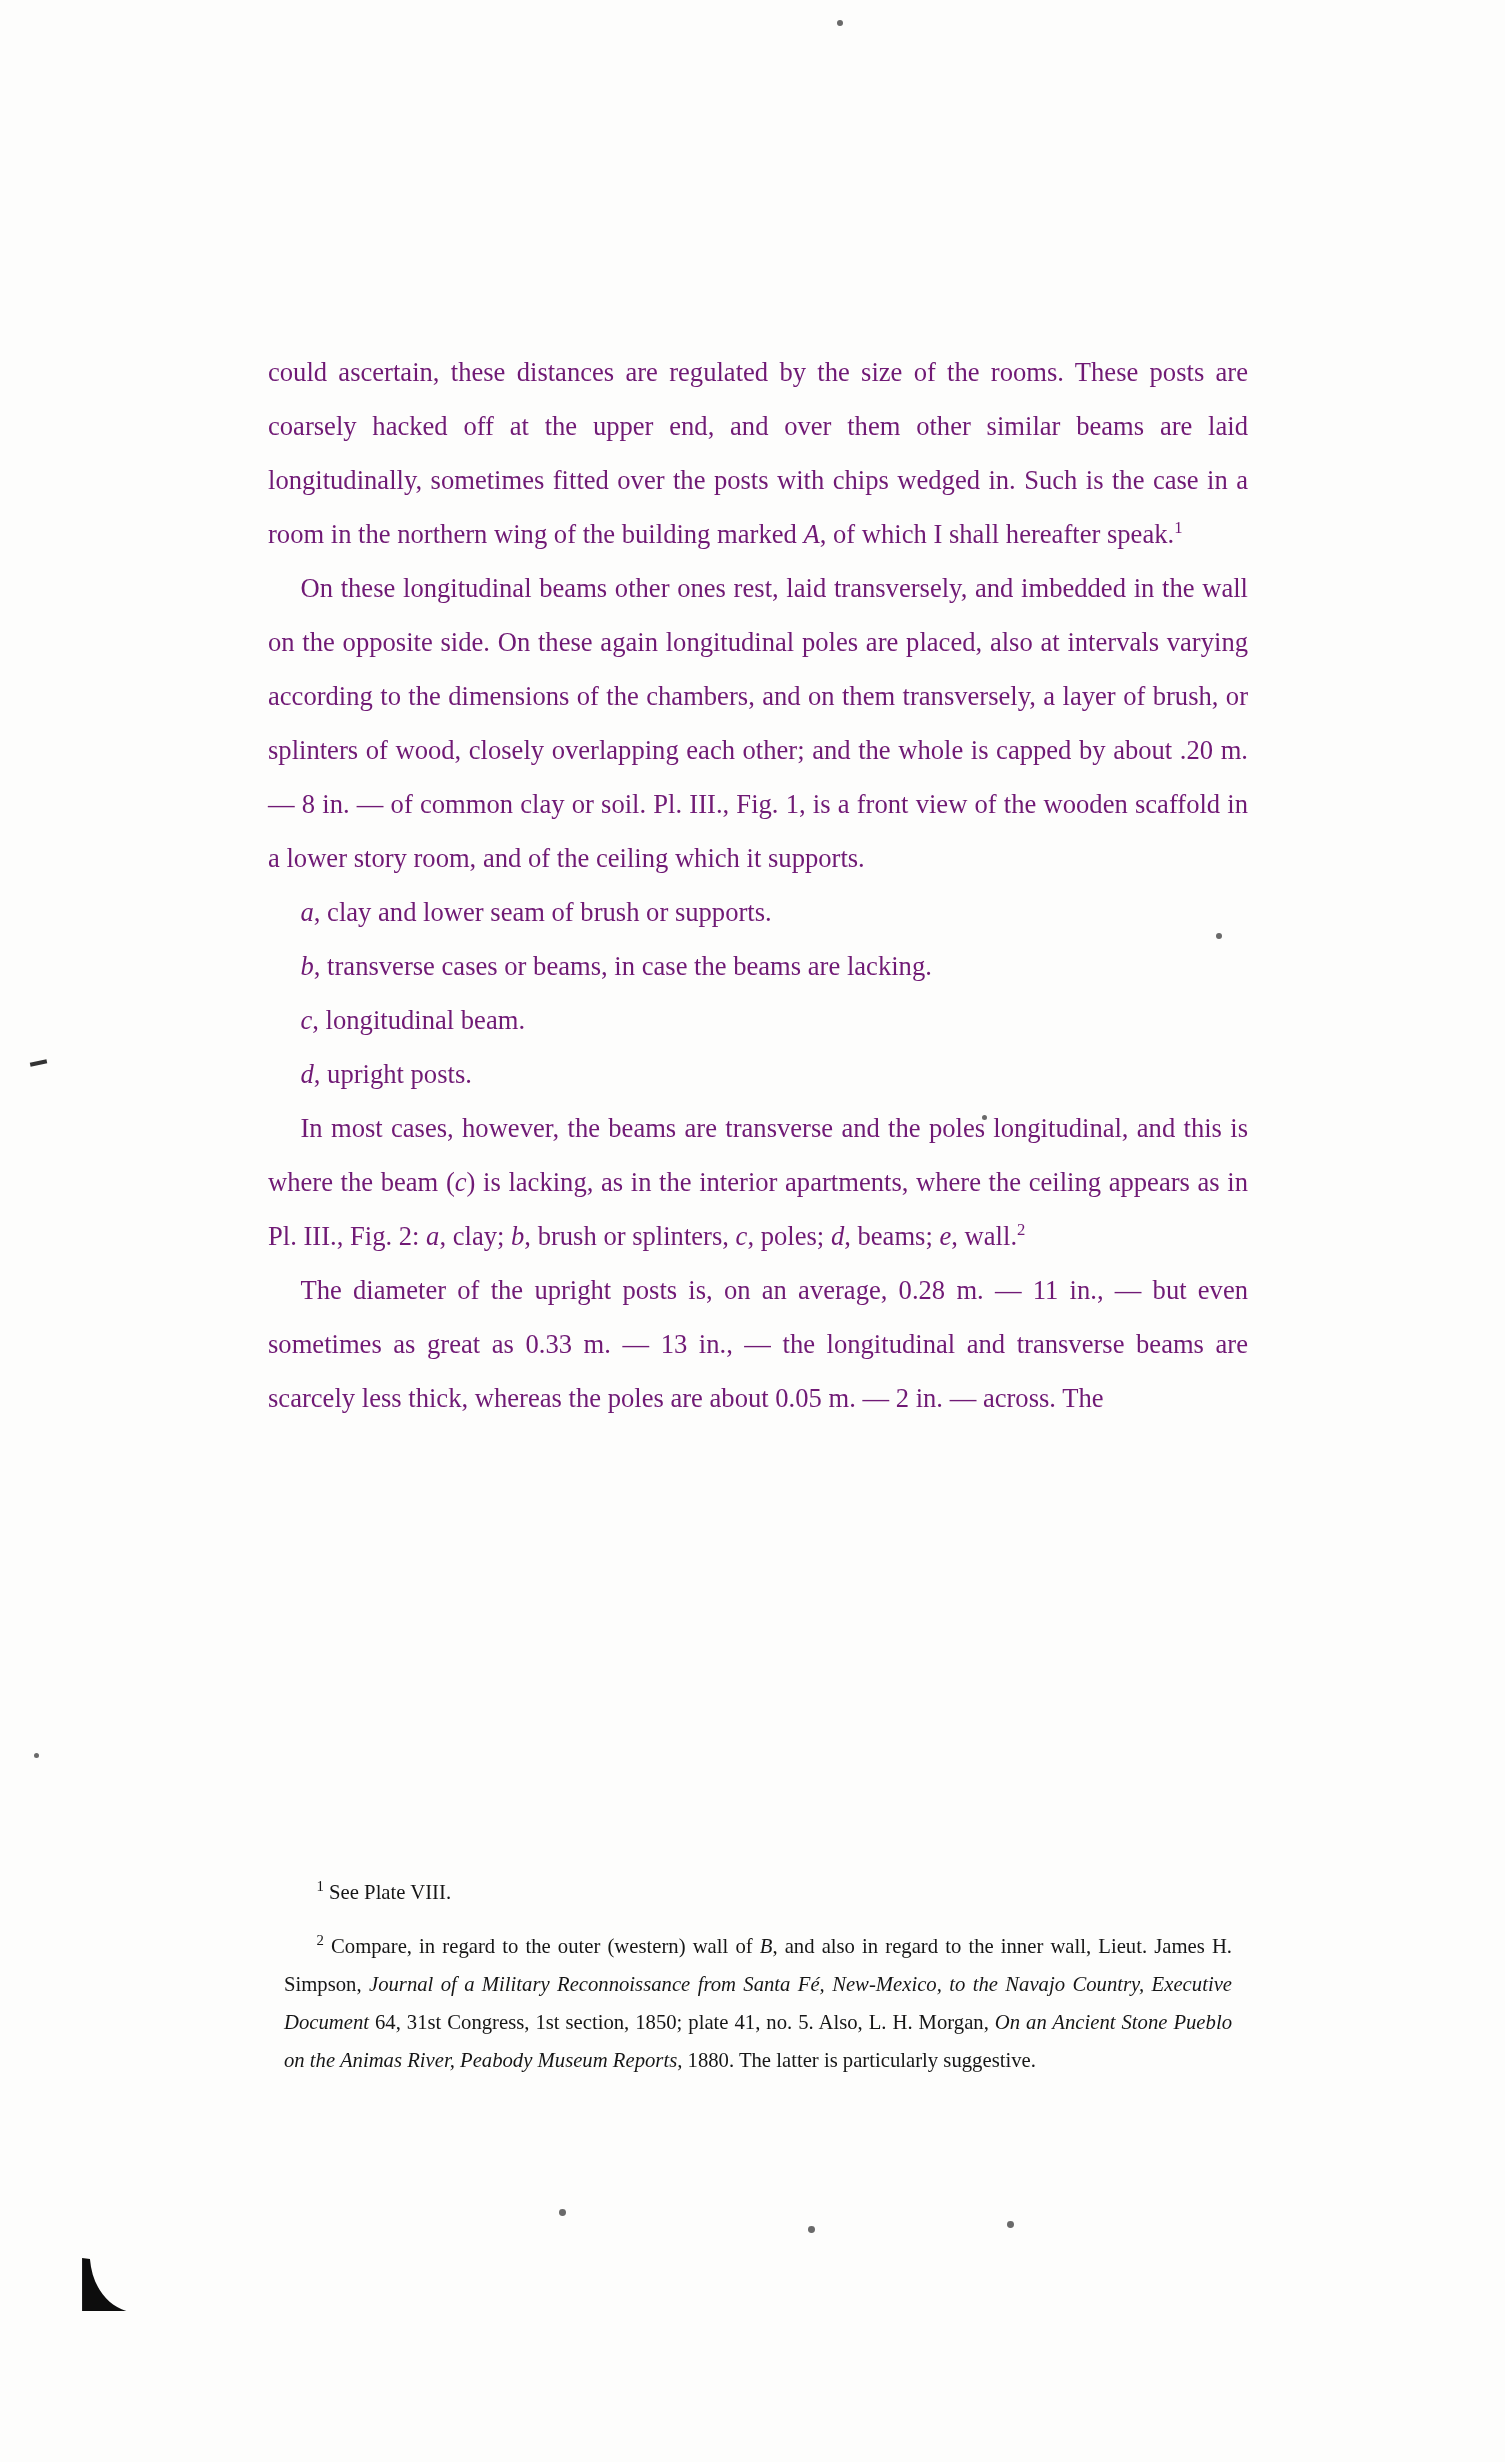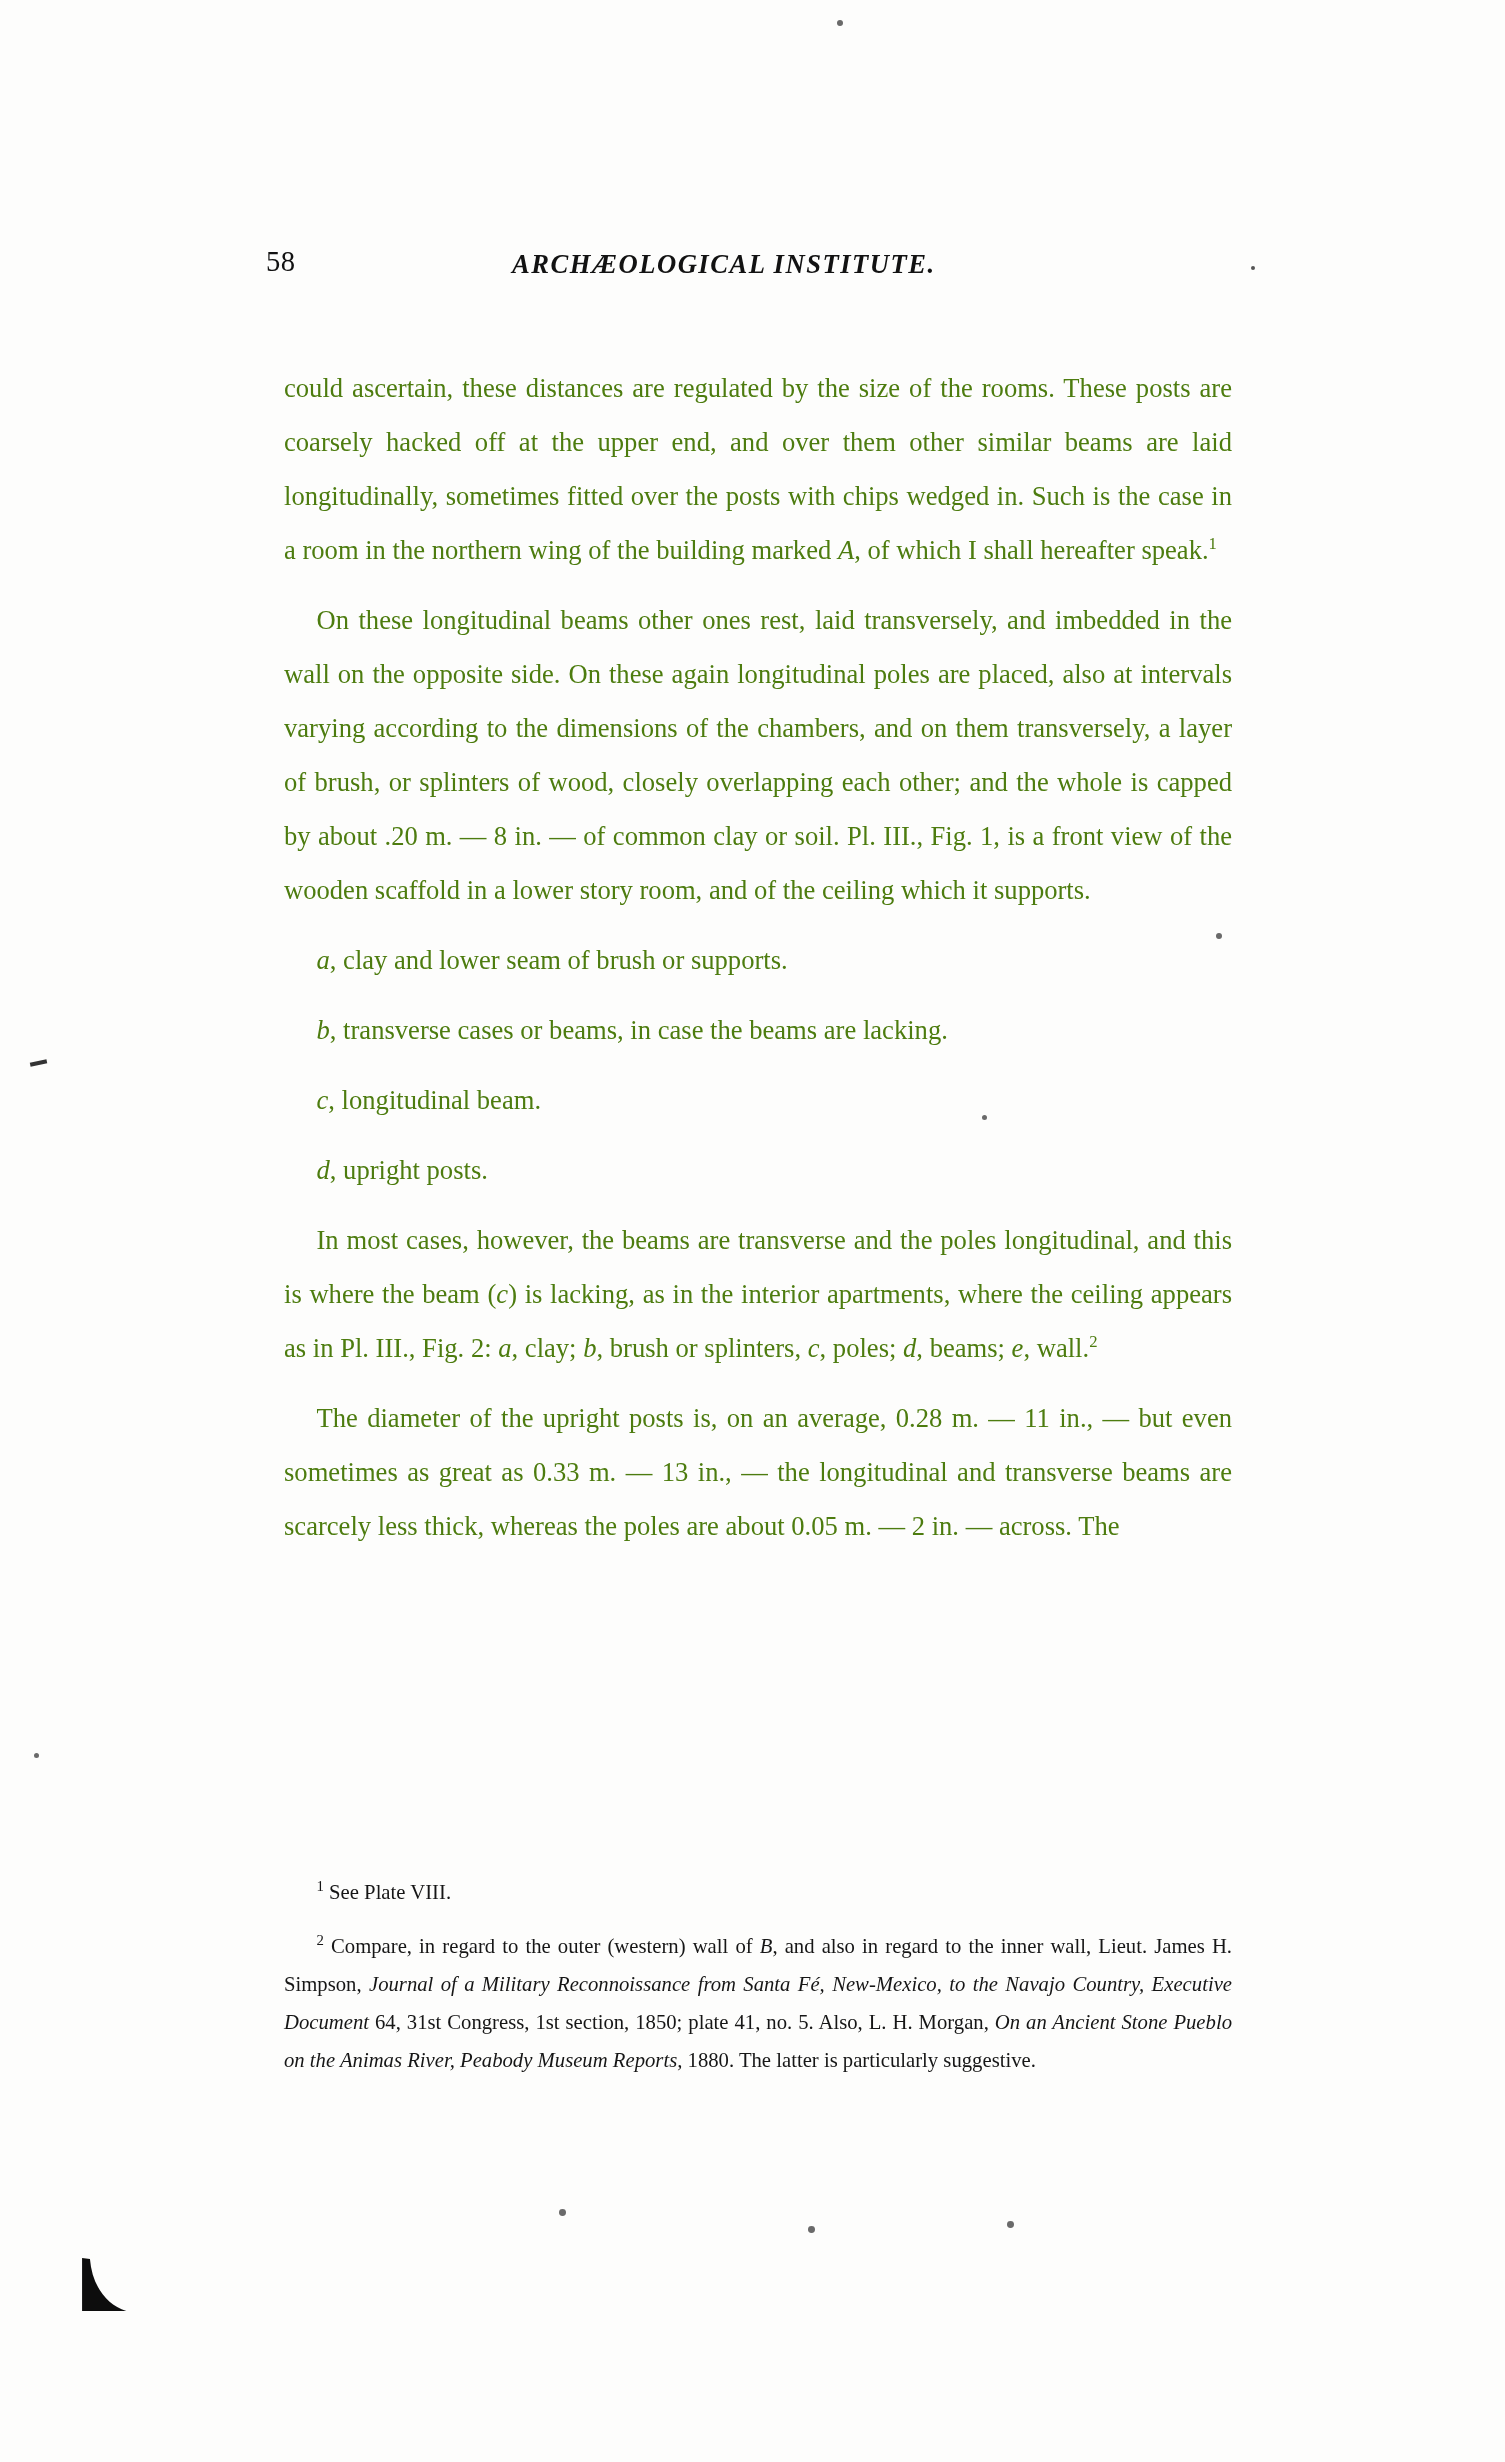--- a/index.html
+++ b/index.html
@@ -63,26 +63,26 @@
 
   
   .body-block {
     position: absolute;
     left: 268px;
     top: 345px;
     width: 980px;
   }
 
   p.para {
-    margin: 16px;
+    margin: 0;
     font-size: 26.6px;
     line-height: 54px;
     text-align: justify;
     text-justify: inter-word;
-    color: #4d7c0f;
+    color: #701a75;
   }
   p.para.indent {
     text-indent: 32.5px;
   }
   .it { font-style: italic; }
   sup.fn {
     font-size: 16.7px;
     vertical-align: super;
     line-height: 0;
   }
@@ -139,25 +139,20 @@
 
   <div class="mark" style="left:837px; top:19.7px; width:5.9px; height:5.9px;"></div>
   <div class="mark" style="left:1216px; top:933px; width:5.9px; height:5.9px;"></div>
   <div class="mark" style="left:982px; top:1115px; width:5.4px; height:5.4px;"></div>
   <div class="mark" style="left:34px; top:1753px; width:5.4px; height:5.4px;"></div>
   <div class="mark" style="left:559px; top:2209px; width:6.9px; height:6.9px;"></div>
   <div class="mark" style="left:808px; top:2226px; width:6.9px; height:6.9px;"></div>
   <div class="mark" style="left:1007px; top:2221px; width:6.9px; height:6.9px;"></div>
   <div class="tick-left"></div>
 
-  <div class="header">
-    <div class="folio">58</div>
-    <div class="runhead">ARCHÆOLOGICAL INSTITUTE.</div>
-    <div class="header-dot"></div>
-  </div>
 
   <div class="body-block">
 
     <p class="para"><span>could ascertain, these distances are regulated by the size of the rooms.   These posts are coarsely hacked off at the upper end, and over them other similar beams are laid longitudinally, sometimes fitted over the posts with chips wedged in.   Such is the case in a room in the northern wing of the building marked </span><span class="it">A</span><span>, of which I shall hereafter speak.</span><sup class="fn">1</sup></p>
 
     <p class="para indent"><span>On these longitudinal beams other ones rest, laid transversely, and imbedded in the wall on the opposite side.   On these again longitudinal poles are placed, also at intervals varying according to the dimensions of the chambers, and on them transversely, a layer of brush, or splinters of wood, closely overlapping each other; and the whole is capped by about .20 m. — 8 in. — of common clay or soil.   Pl. III., Fig. 1, is a front view of the wooden scaffold in a lower story room, and of the ceiling which it supports.</span></p>
 
     <p class="para indent"><span class="it">a</span><span>, clay and lower seam of brush or supports.</span></p>
 
     <p class="para indent"><span class="it">b</span><span>, transverse cases or beams, in case the beams are lacking.</span></p>

